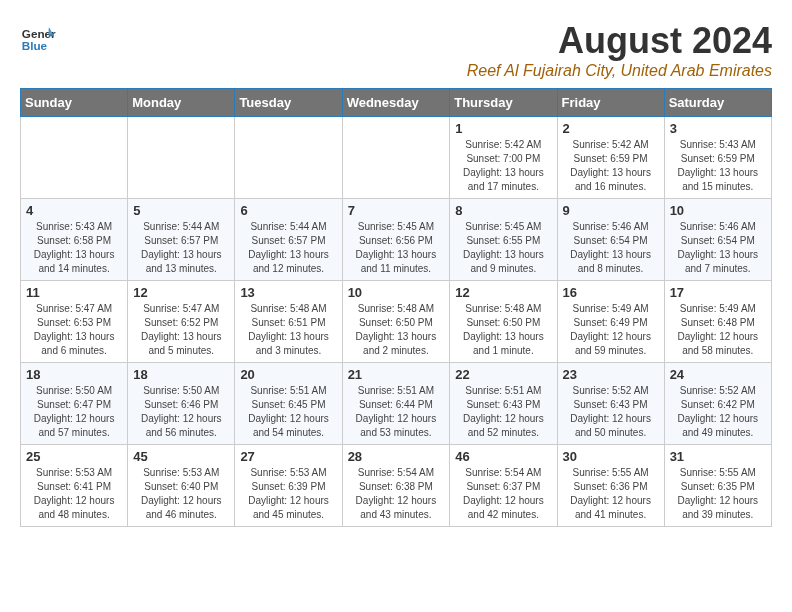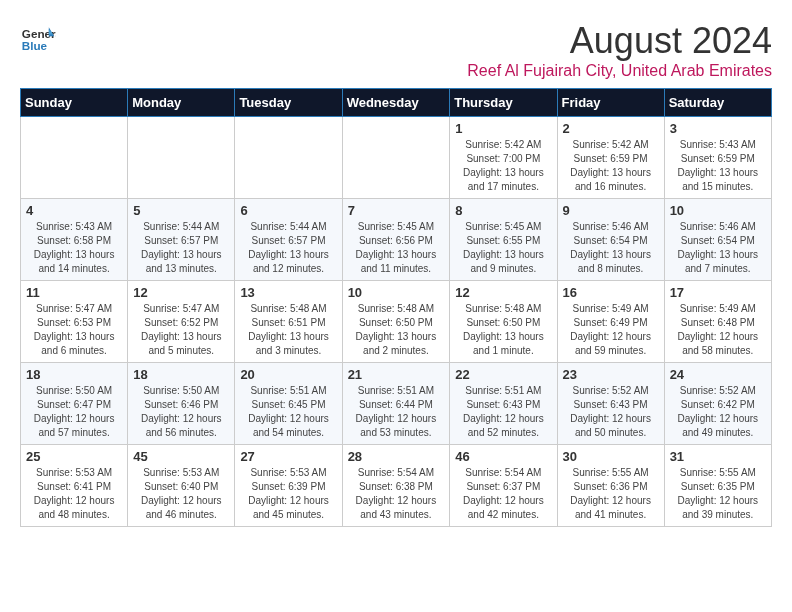--- a/index.html
+++ b/index.html
@@ -23,34 +23,35 @@
     }
     .logo-icon {
       width: 36px;
       height: 36px;
     }
     .title-section {
       text-align: right;
     }
     .month-year {
       font-size: 36px;
-      font-weight: normal;
+      font-weight: bold;
       color: #333;
     }
     .location {
       font-size: 16px;
-      color: #be185d;
+      color: #a16207;
+      font-style: italic;
     }
     .calendar {
       width: 100%;
       border-collapse: collapse;
       font-size: 11px;
     }
     .calendar th {
-      background: #0f172a;
+      background: #737373;
       color: #fff;
       padding: 6px 4px;
       text-align: left;
       font-size: 13px;
       font-weight: bold;
       border: 1px solid #2b7bb9;
     }
     .calendar td {
       vertical-align: top;
       border: 1px solid #ccc;

